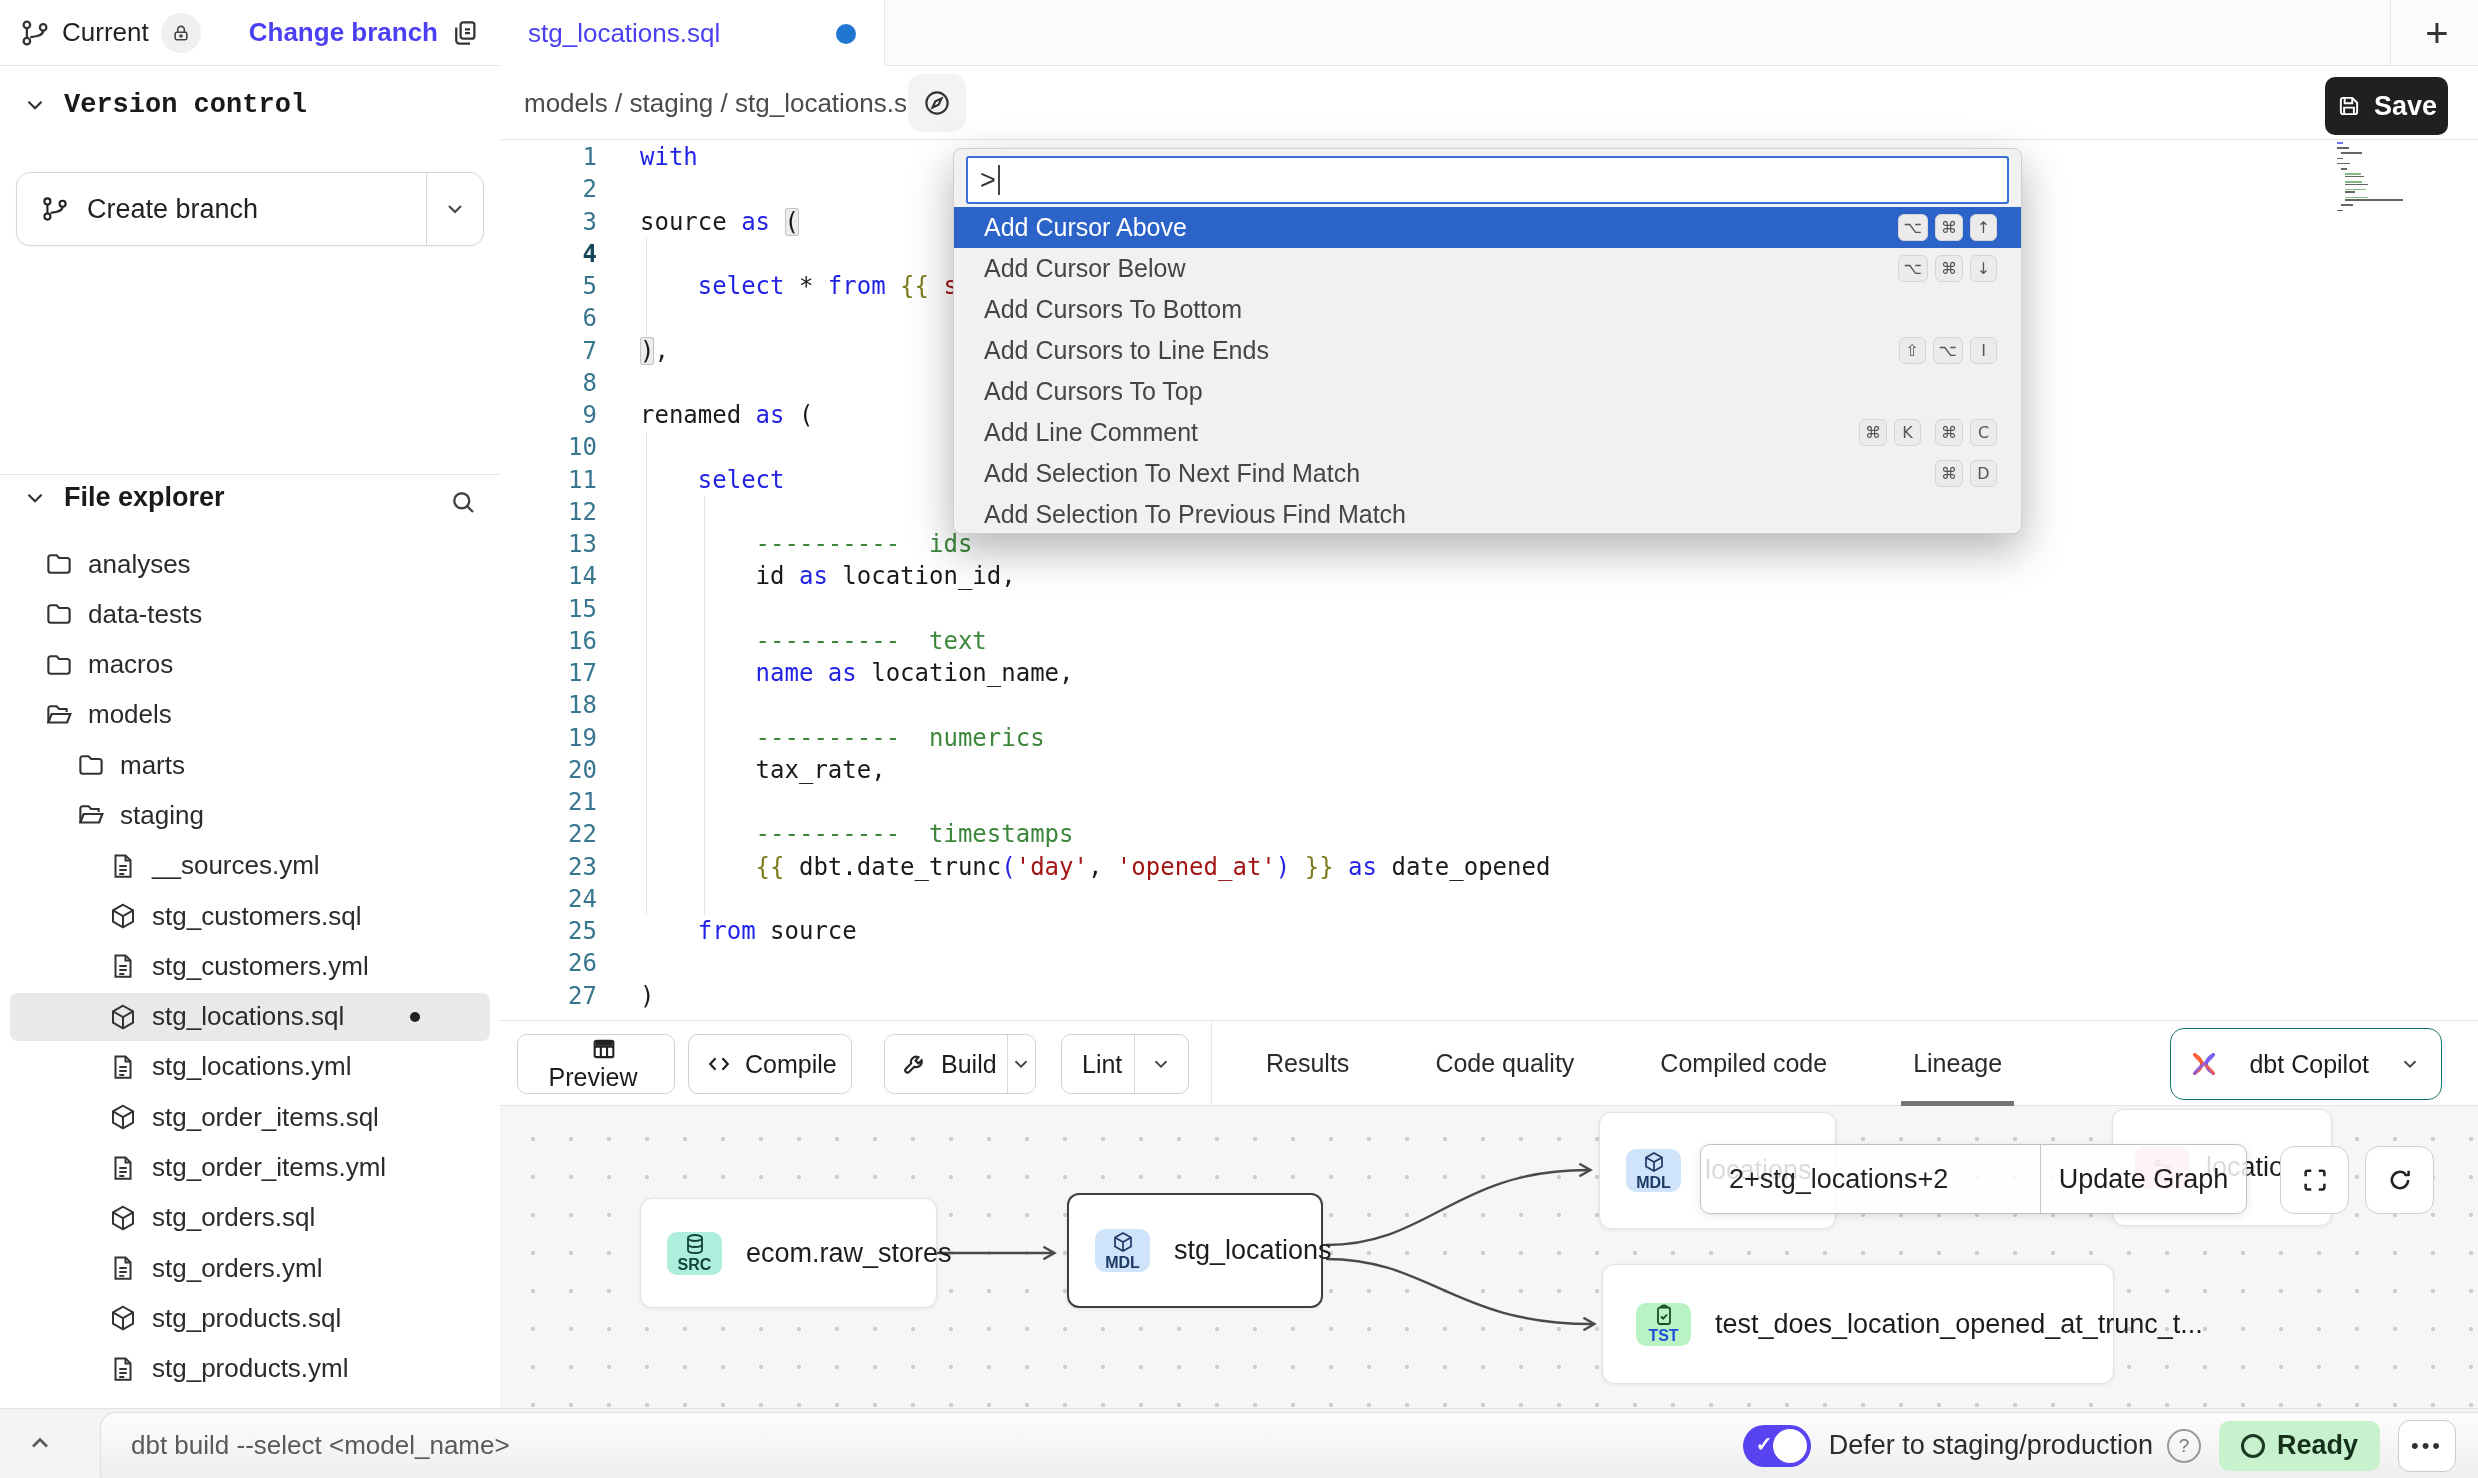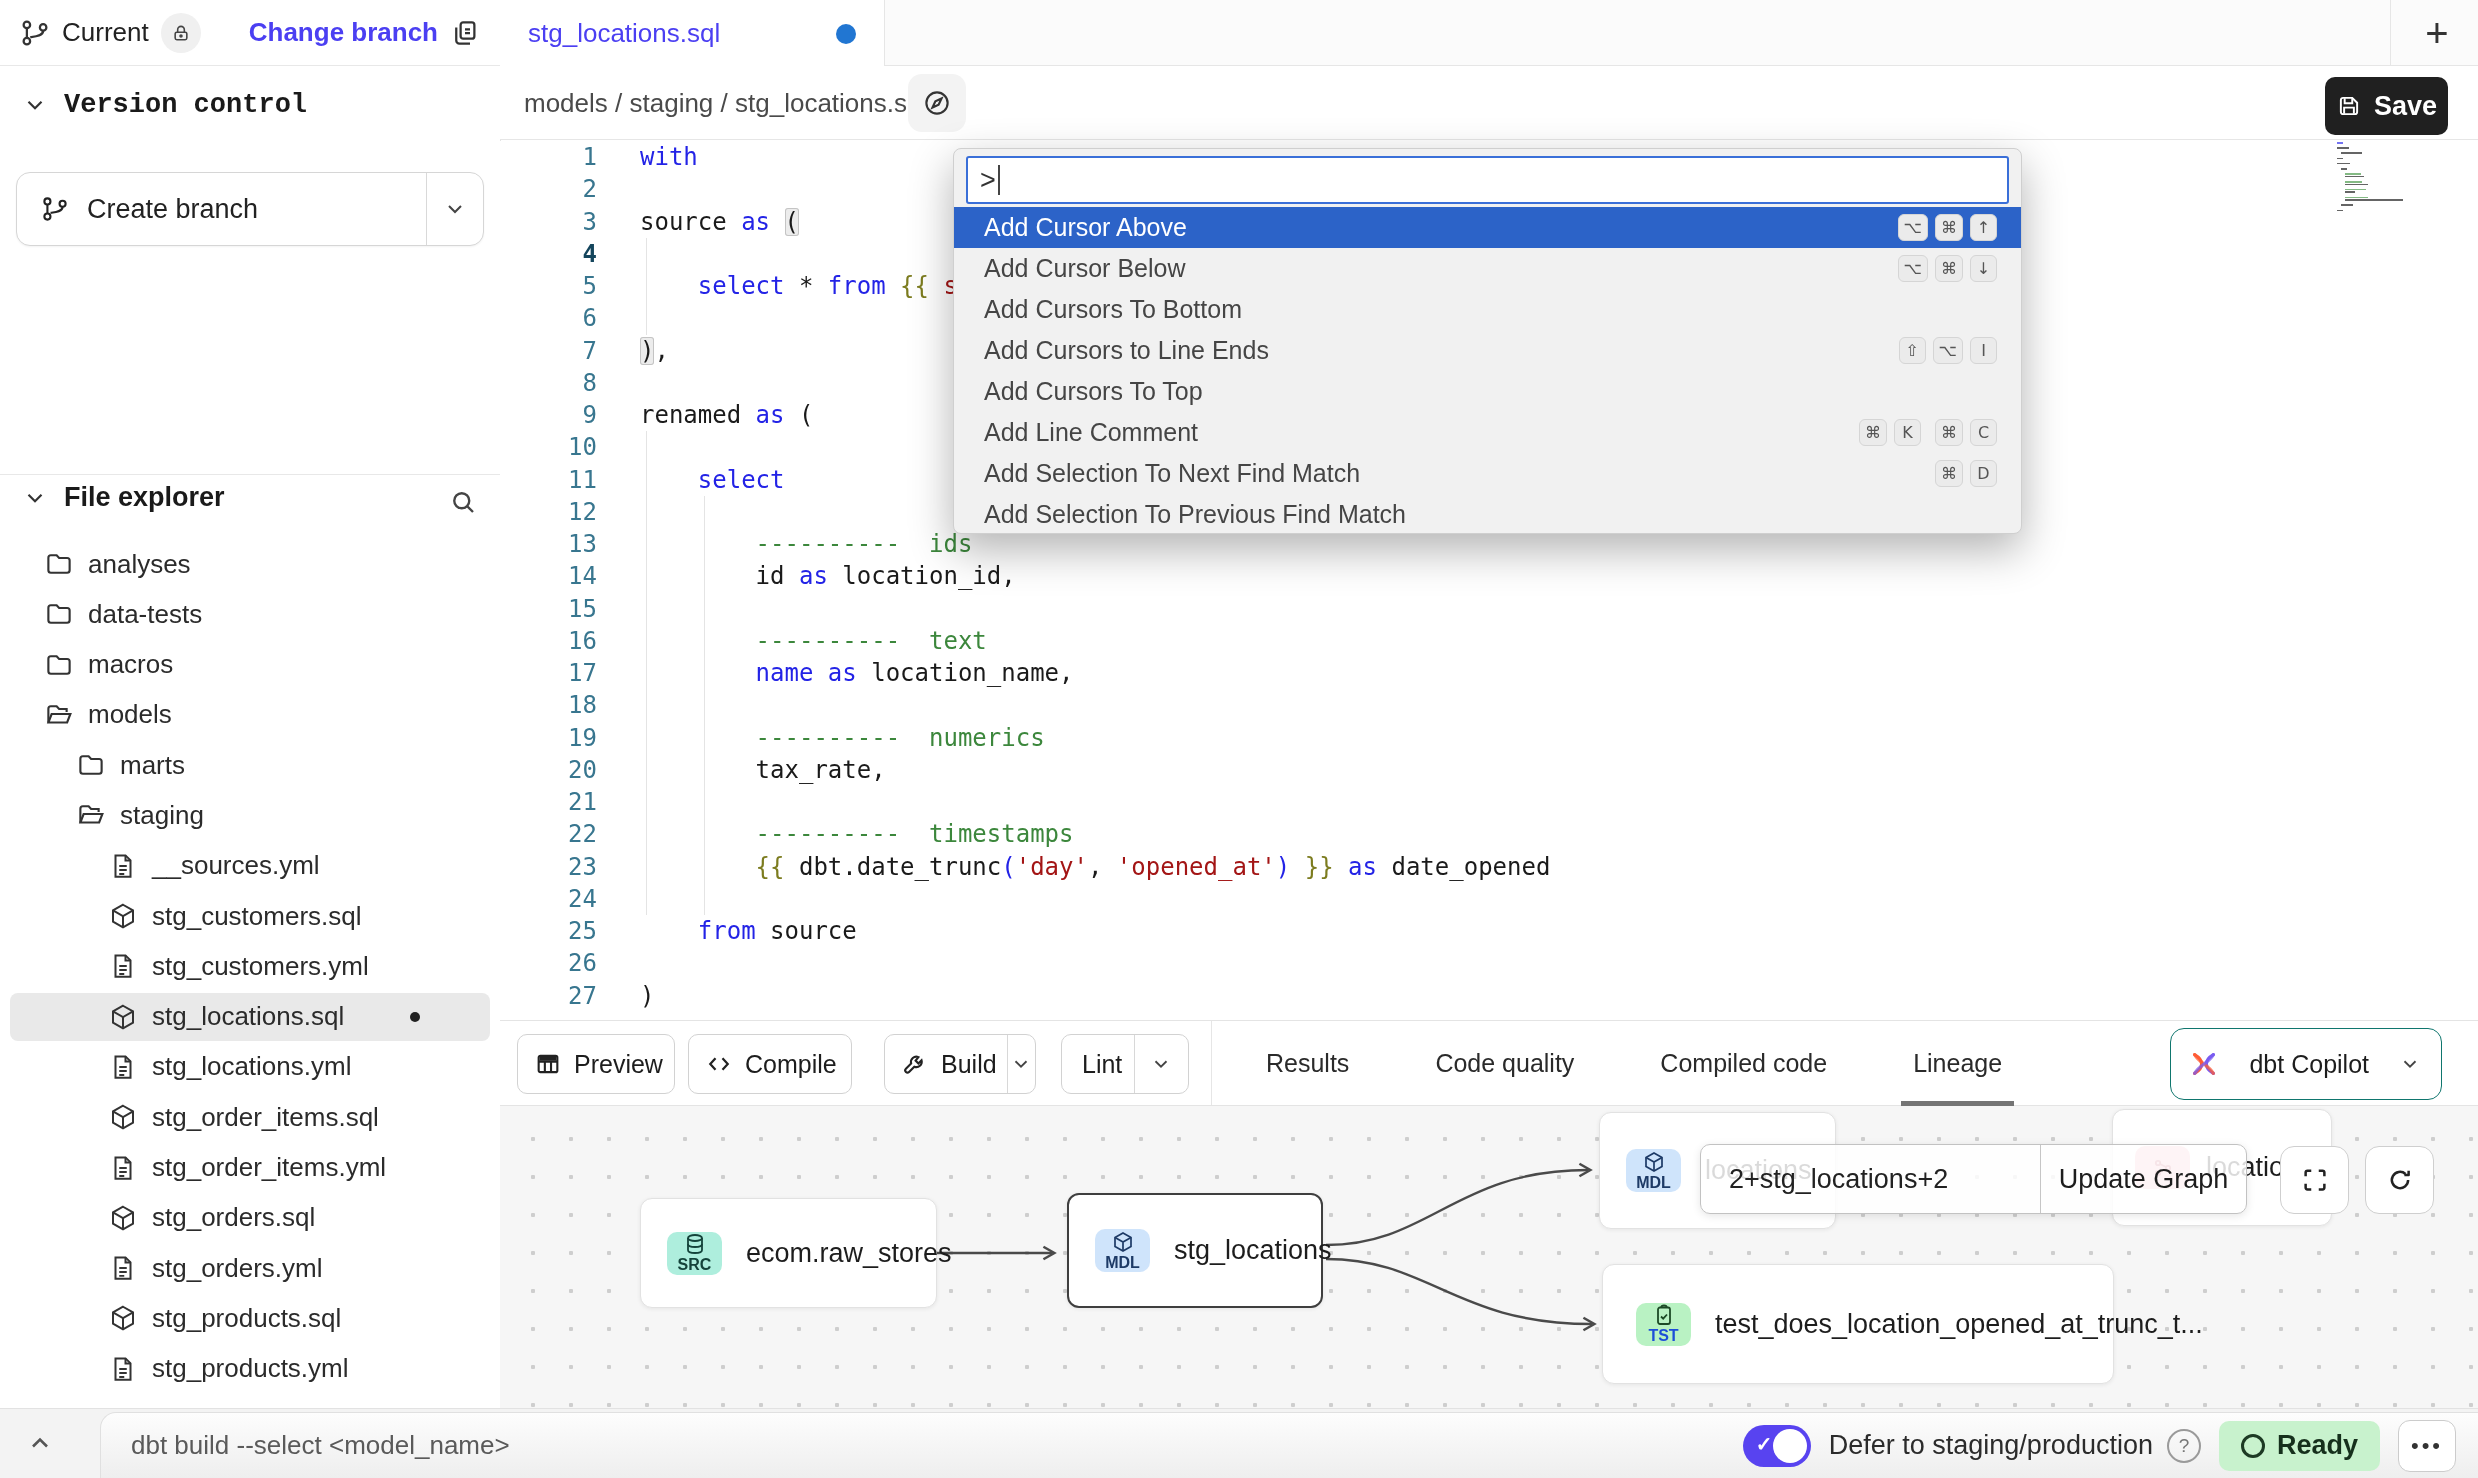--- a/index.html
+++ b/index.html
@@ -481,21 +481,21 @@
             </span>
           </span>
         </div>
         <div class="p-row">
           <span>Add Selection To Previous Find Match</span>
         </div>
       </div>
   </div>
 
   <div class="bottombar">
-    <div class="tbtn" style="left:17px;width:158px;">
+    <div class="tbtn" style="left:17px;width:158px;flex-direction:column;">
       <span class="ic">
         <svg width="28" height="28" viewBox="0 0 24 24" fill="none" stroke="#222" stroke-width="1.8">
             <rect x="4" y="5" width="16" height="14" rx="1.5"></rect>
             <path d="M4 10 h16 M9.3 10 v9 M14.6 10 v9"></path>
             <path d="M4.8 5.8 h14.4 v3.4 h-14.4 z" fill="#222" stroke="none"></path>
           </svg>
       </span>
       <span class="lab">Preview</span>
     </div>
     <div class="tbtn" style="left:188px;width:164px;">

